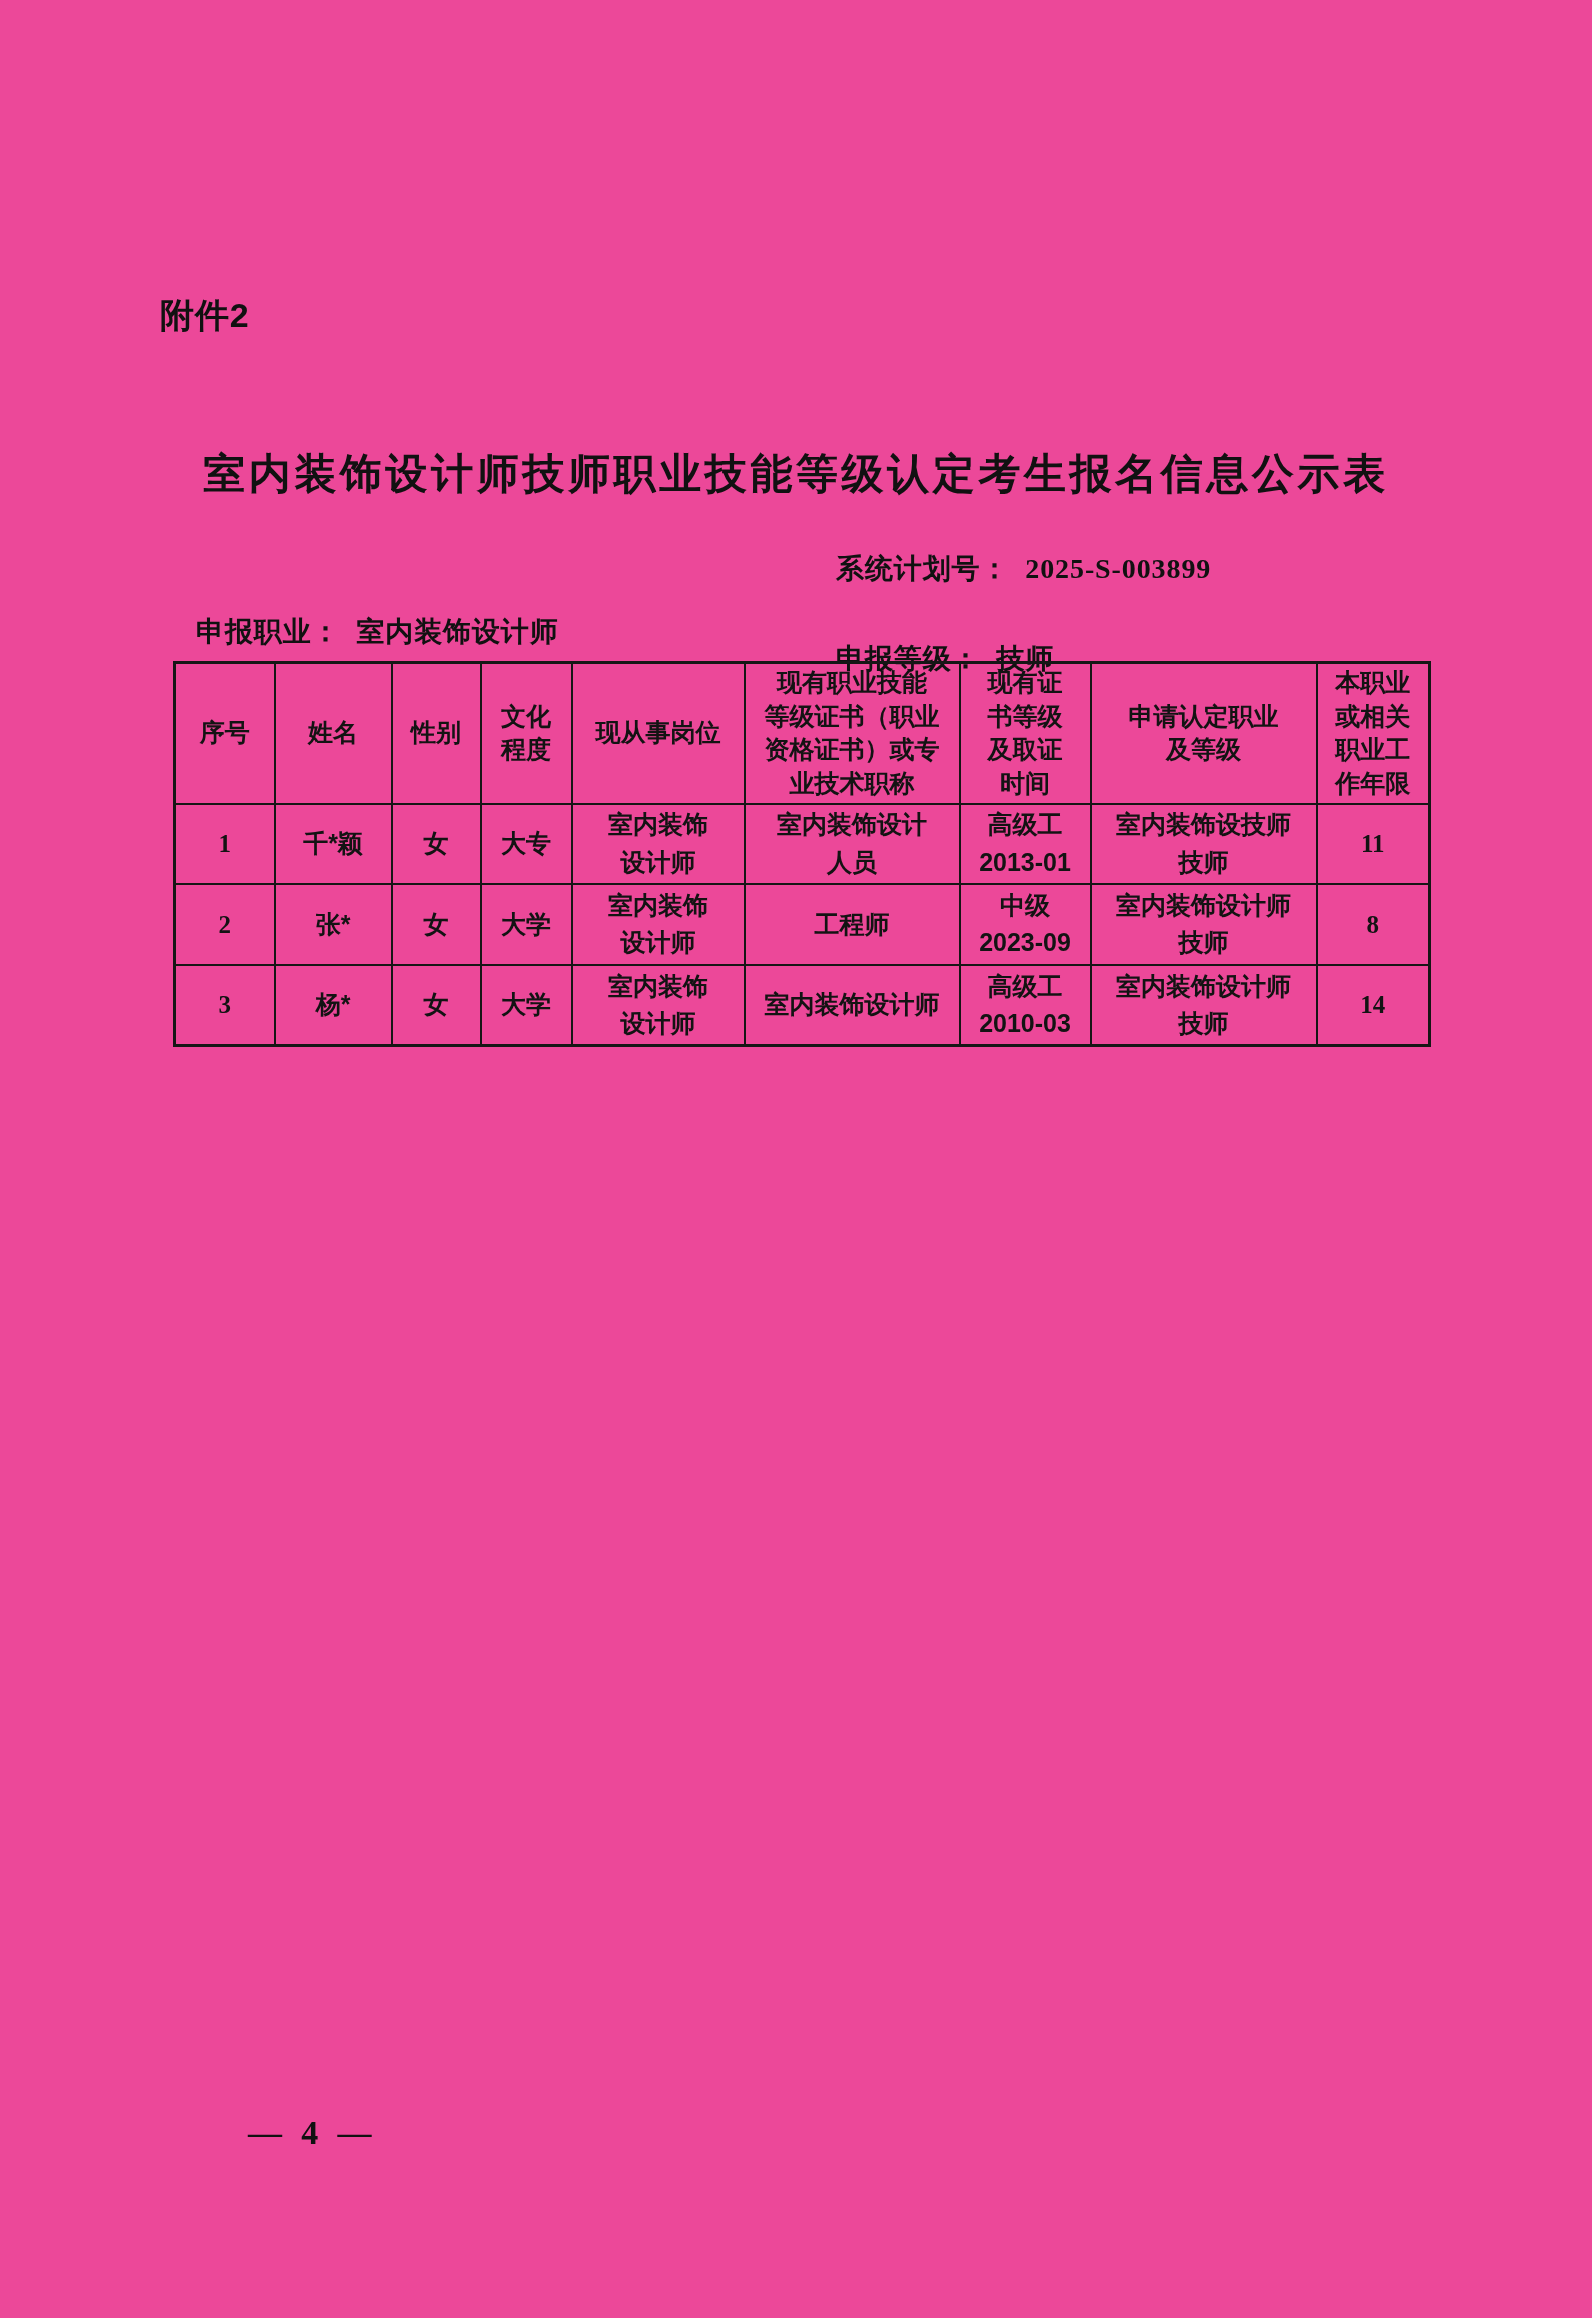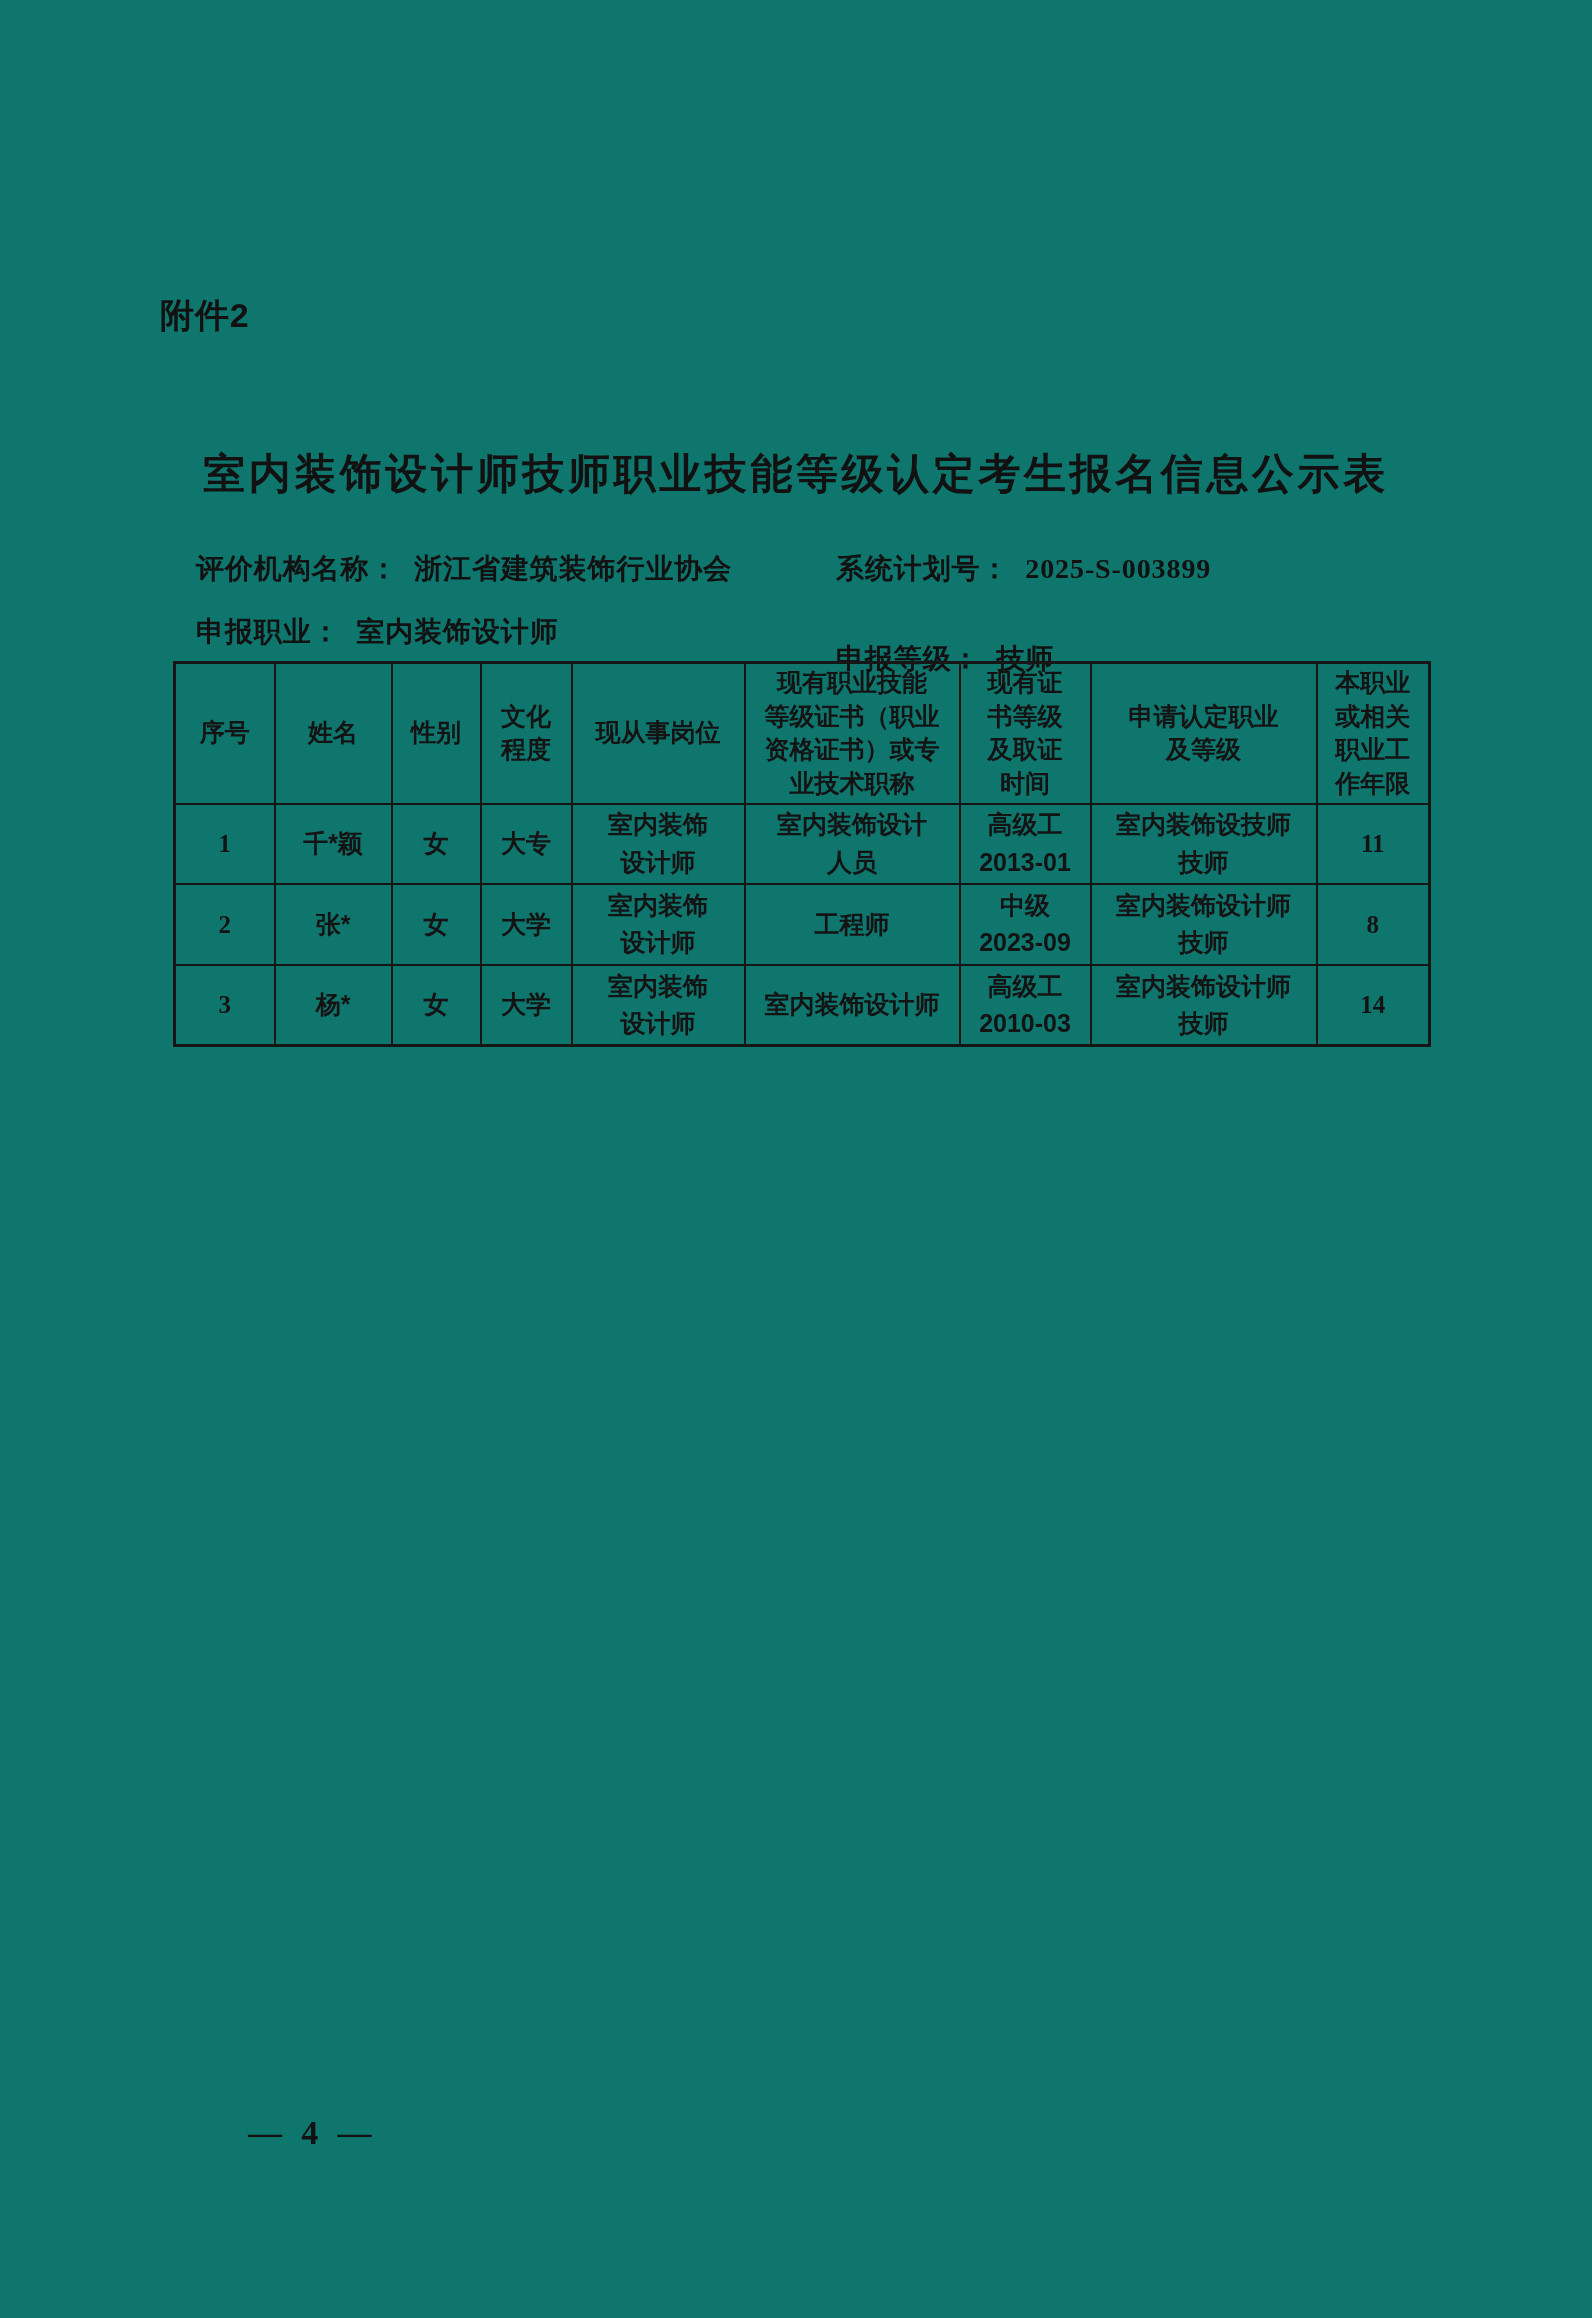--- a/index.html
+++ b/index.html
@@ -3,21 +3,21 @@
 <meta charset="utf-8">
 <style>
   * { margin: 0; padding: 0; box-sizing: border-box; }
   html, body { background: #e8e8e8; }
   body { font-family: "Liberation Sans", "DejaVu Sans", sans-serif; }
 
   .page {
     position: relative;
     width: 1592px;
     height: 2319px;
-    background: #0f766e;
+    background: #ec4899;
     color: #111;
     overflow: hidden;
     margin: 0 auto;
   }
 
   .attachment-label {
     position: absolute;
     left: 160px;
     top: 293px;
     font-size: 34px;
@@ -105,24 +105,20 @@
 </style>
 </head>
 <body>
 
 <div class="page">
 
   <div class="attachment-label">附件2</div>
 
   <div class="doc-title">室内装饰设计师技师职业技能等级认定考生报名信息公示表</div>
 
-  <div class="meta-item m1">
-    <span class="label">评价机构名称：</span>
-    <span class="value">浙江省建筑装饰行业协会</span>
-  </div>
 
   <div class="meta-item m2">
     <span class="label">系统计划号：</span>
     <span class="value serif">2025-S-003899</span>
   </div>
 
   <div class="meta-item m3">
     <span class="label">申报职业：</span>
     <span class="value">室内装饰设计师</span>
   </div>

